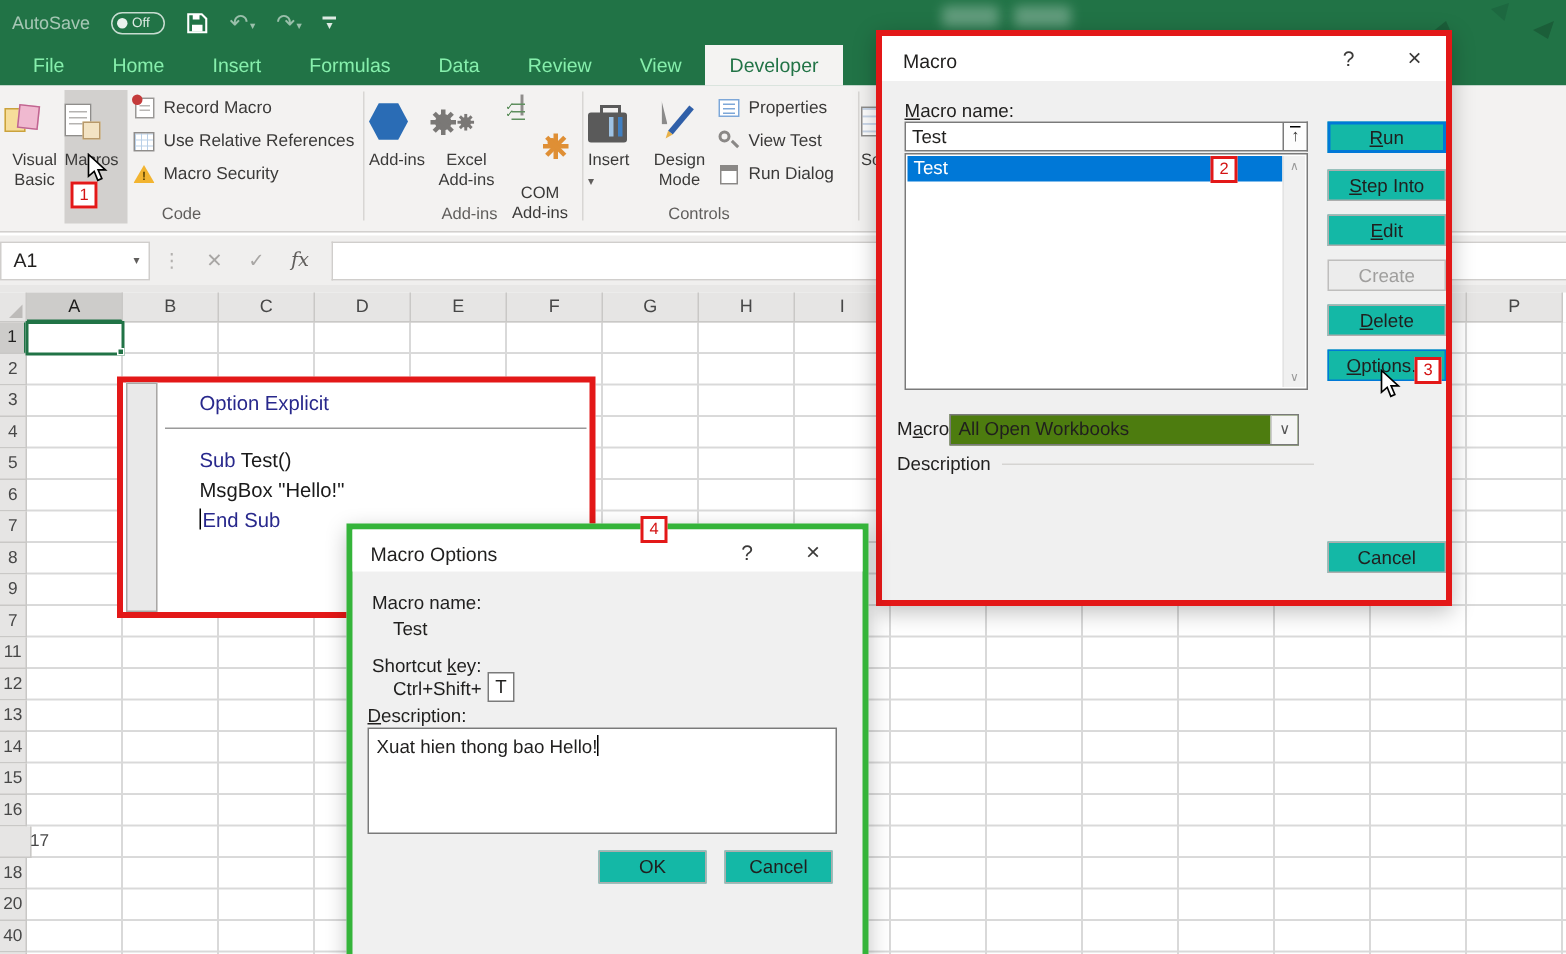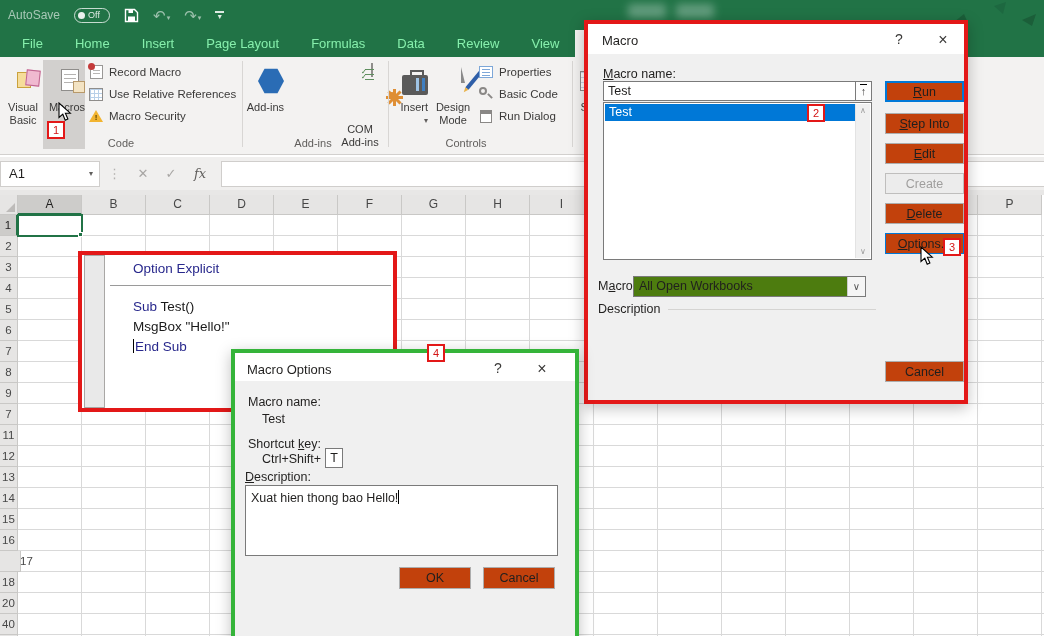--- a/index.html
+++ b/index.html
@@ -23,21 +23,21 @@
 
   
   .tabrow { position:absolute; left:0; top:30px; width:1044px; height:27px; background:#217346; display:flex; align-items:stretch; padding-left:6px; }
   .tab { color:#86efac; font-size:13px; padding:0 16px; display:flex; align-items:center; cursor:default; }
   .tab.active { background:#f4f3f2; color:#217346; }
 
   
   .ribbon { position:absolute; left:0; top:57px; width:1044px; height:98px; background:#f3f2f1; border-bottom:1px solid #d2d0ce; }
   .vsep { position:absolute; top:4px; height:86px; width:1px; background:#d8d6d4; }
   .group-label { position:absolute; top:80px; font-size:11px; color:#605e5c; text-align:center; width:100px; }
-  .bigbtn { position:absolute; top:3px; width:42px; height:89px; display:flex; flex-direction:column; align-items:flex-end; padding-top:4px; font-size:11px; color:#3b3a39; text-align:center; line-height:13px; }
+  .bigbtn { position:absolute; top:3px; width:42px; height:89px; display:flex; flex-direction:column; align-items:flex-start; padding-top:4px; font-size:11px; color:#3b3a39; text-align:center; line-height:13px; }
   .bigbtn .ic { height:34px; display:flex; align-items:center; justify-content:center; margin-bottom:3px; }
   .bigbtn.hl { background:#d2d0ce; }
   .smallrow { position:absolute; height:18px; display:flex; align-items:center; gap:5px; font-size:11.5px; color:#3b3a39; }
   .smallrow .ic { width:16px; height:14px; display:flex; align-items:center; justify-content:center; }
 
   
   .doc { width:13px; height:14px; background:#fff; border:1px solid #9a9896; position:relative; }
   .doc .l { position:absolute; left:2px; right:2px; height:1px; background:#b9b7b5; }
   .reddot { position:absolute; left:-3px; top:-3px; width:7px; height:7px; background:#c43b3b; border-radius:50%; }
   .warn-tri { width:14px; height:12px; background:#f2b430; clip-path:polygon(50% 0,100% 100%,0 100%); display:flex; align-items:flex-end; justify-content:center; font-size:8px; font-weight:bold; color:#5a4200; }
@@ -104,21 +104,21 @@
   
   .code-win { position:absolute; left:78px; top:251px; width:319px; height:161px; background:#fff; border:4px solid #e31818; z-index:5; }
   .code-margin { position:absolute; left:2px; top:0; bottom:0; width:21px; background:#e9e9e9; border:1px solid #a9a7a5; }
   .code-line { position:absolute; left:51px; font-size:13.5px; white-space:pre; }
   .code-line .keyword { color:#28288c; }
   .code-line .plain { color:#1a1a1a; }
   .code-sep { position:absolute; left:28px; right:2px; top:30px; height:1px; background:#9a9a9a; }
   .caret { display:inline-block; width:1px; height:14px; background:#000; vertical-align:-2px; margin-right:1px; }
 
   
-  .dlg-btn { position:absolute; width:79px; height:21px; background:#c2410c; border:1px solid #adadad; font-family:inherit; font-size:12.5px; color:#201f1e; text-align:center; line-height:18px; }
+  .dlg-btn { position:absolute; width:79px; height:21px; background:#14b8a6; border:1px solid #adadad; font-family:inherit; font-size:12.5px; color:#201f1e; text-align:center; line-height:18px; }
   .dlg-btn.default { border:2px solid #0078d7; }
   .dlg-btn.focused { border:1px solid #0078d7; }
   .dlg-btn.disabled { color:#9f9e9d; background:#ececec; border-color:#bfbebd; }
   .dlg-title { position:absolute; left:14px; top:9px; font-size:13px; color:#201f1e; }
   .dlg-help, .dlg-close { position:absolute; top:7px; font-size:14px; color:#3b3a39; width:30px; text-align:center; }
   .badge { position:absolute; width:18px; height:18px; background:#fff; border:2px solid #e31818; color:#d41414; font-size:11px; text-align:center; line-height:14px; z-index:40; }
   .cursor { position:absolute; z-index:50; }
 
   
   .macro-ann { position:absolute; left:584px; top:20px; width:384px; height:384px; border:4px solid #e31818; background:#f0f0f0; z-index:10; box-shadow:0 4px 14px rgba(0,0,0,.25); }
@@ -181,21 +181,20 @@
         <path d="M60,6 l12,-4 l-3,12 z" fill="#1d6840"></path>
         <path d="M88,20 l14,-6 l-4,12 z" fill="#1b5e39"></path>
       </svg>
   </div>
 </div>
 
 <div class="tabrow" id="tabrow">
     <div class="tab">File</div>
     <div class="tab">Home</div>
     <div class="tab">Insert</div>
-    <div class="tab">Page Layout</div>
     <div class="tab">Formulas</div>
     <div class="tab">Data</div>
     <div class="tab">Review</div>
     <div class="tab">View</div>
     <div class="tab active">Developer</div>
   </div>
 
 <div class="ribbon">
 
   <div class="bigbtn" style="left:3px; width:40px;">
@@ -244,20 +243,39 @@
   </div>
   <div class="group-label" style="left:71px;">Code</div>
   <div class="vsep" style="left:242px;"></div>
 
   <div class="bigbtn" style="left:246px; width:38px;">
     <span class="ic">
         <span class="hex"><span class="hex2"></span></span>
       </span>
     <span>Add-ins</span>
   </div>
+  <div class="bigbtn" style="left:288px; width:46px;">
+    <span class="ic">
+      <span class="gear">
+          <span class="ring"></span>
+          <span class="sp"></span>
+          <span class="sp r90"></span>
+          <span class="sp r45"></span>
+          <span class="sp r135"></span>
+        </span>
+      <span class="gear small">
+          <span class="ring"></span>
+          <span class="sp"></span>
+          <span class="sp r90"></span>
+          <span class="sp r45"></span>
+          <span class="sp r135"></span>
+        </span>
+    </span>
+    <span>Excel Add-ins</span>
+  </div>
   <div class="bigbtn" style="left:336px; width:48px;gap:32px;">
     <span class="ic">
       <span class="com-ic"><span class="doc2"><i style="top:5px;"></i><i style="top:10px;"></i><i style="top:15px;"></i><span class="chk" style="top:1px;">✓</span><span class="chk" style="top:6px;">✓</span></span>
       <span class="g"><span class="gear orange"><span class="ring"></span><span class="sp"></span><span class="sp r90"></span><span class="sp r45"></span><span class="sp r135"></span></span></span></span>
     </span>
     <span>COM Add-ins</span>
   </div>
   <div class="group-label" style="left:263px;">Add-ins</div>
   <div class="vsep" style="left:388px;"></div>
 
@@ -287,21 +305,21 @@
       </span>
     <span>Properties</span>
   </div>
   <div class="smallrow" style="left:478px; top:28px;">
     <span class="ic">
         <span class="mag-ic">
           <span class="c"></span>
           <span class="h"></span>
         </span>
       </span>
-    <span>Basic Code</span>
+    <span>View Test</span>
   </div>
   <div class="smallrow" style="left:478px; top:50px;">
     <span class="ic">
         <span class="win-ic"></span>
       </span>
     <span>Run Dialog</span>
   </div>
   <div class="group-label" style="left:416px;">Controls</div>
   <div class="vsep" style="left:572px;"></div>
 

